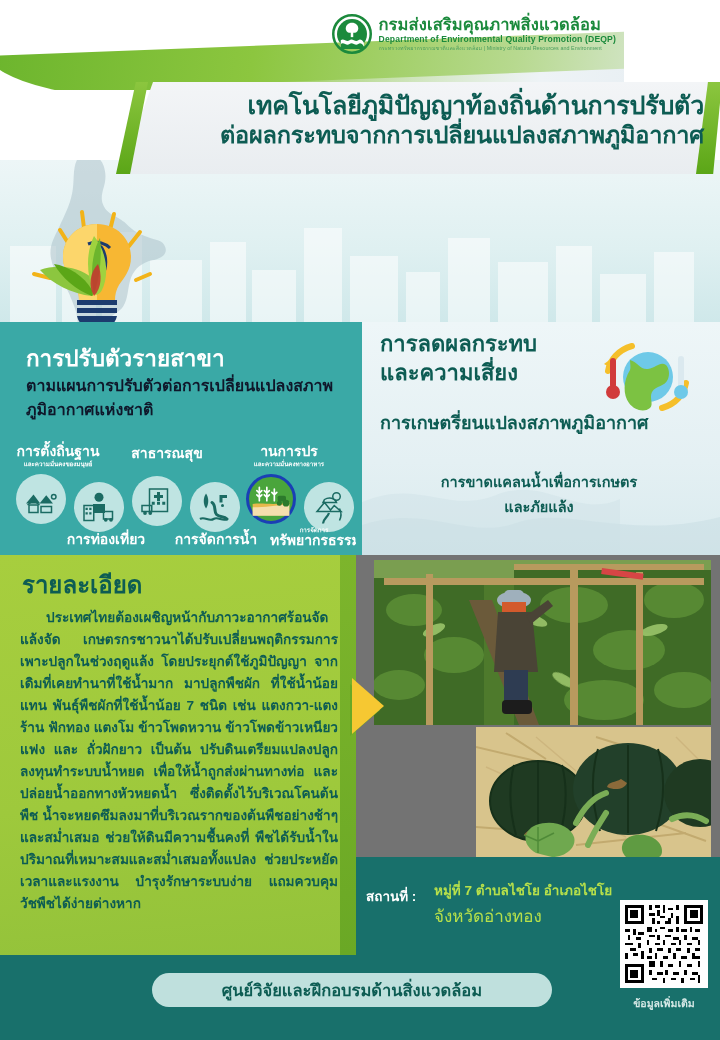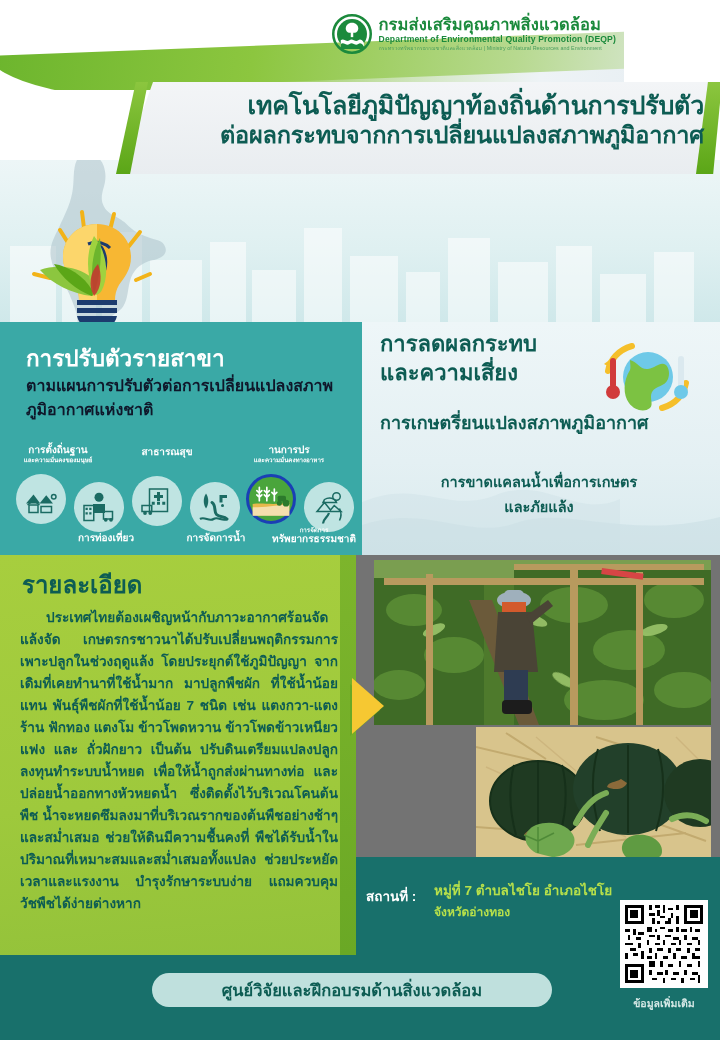--- a/index.html
+++ b/index.html
@@ -70,21 +70,21 @@
 
   .pl-h1 { position:absolute; left:26px; top:18px; font-size:22.5px; font-weight:bold; color:#ffffff; }
   .pl-h2 { position:absolute; left:26px; top:52px; width:320px; font-size:16px; font-weight:bold;
            color:#0f172a; line-height:1.5; }
 
   .icons-row { position:absolute; left:8px; top:122px; width:346px; height:108px; }
   .ico { position:absolute; width:50px; height:50px; border-radius:50%;
          background:#bfe4e2; display:flex; align-items:center; justify-content:center; }
   .ico.active { background:#4aa53c; border:3px solid #1a3fb5; }
   .ico-lbl { position:absolute; text-align:center; color:#ffffff; font-weight:bold; line-height:1.15; }
-  .ico-lbl .big { font-size:10px; display:block; }
+  .ico-lbl .big { font-size:14px; display:block;font-family:Liberation Mono, monospace; }
   .ico-lbl .sml { font-size:6.2px; display:block; font-weight:bold; }
 
   .pr-h1 { position:absolute; left:24px; top:8px; font-size:22px; font-weight:bold; color:#0d5c53; line-height:1.3; }
   .pr-h2 { position:absolute; left:24px; top:86px; font-size:18px; font-weight:bold; color:#0d5c53; }
   .globe-ico { position:absolute; right:18px; top:12px; width:112px; height:86px; }
   .pr-sub { position:absolute; left:24px; top:148px; width:318px; text-align:center;
             font-size:14.5px; font-weight:bold; color:#0d5c53; line-height:1.75; }
 
   
   .detail { position:absolute; left:0; top:555px; width:356px; height:400px;
@@ -103,21 +103,21 @@
                border-top:26px solid transparent; border-bottom:26px solid transparent;
                border-left:30px solid #6aa825; z-index:6; }
 
   
   .media { position:absolute; left:356px; top:555px; width:364px; height:400px; background:#737373; }
   .photo1 { position:absolute; left:18px; top:5px; width:337px; height:165px; overflow:hidden; }
   .photo2 { position:absolute; left:120px; top:172px; width:235px; height:130px; overflow:hidden; }
   .loc-band { position:absolute; left:0; top:302px; width:364px; height:98px; background:#18706b; }
   .loc-lbl { position:absolute; left:10px; top:28px; font-size:13.5px; font-weight:bold; color:#ffffff; }
   .loc-v1 { position:absolute; left:78px; top:22px; font-size:13.5px; font-weight:bold; color:#b7e04a; }
-  .loc-v2 { position:absolute; left:78px; top:45px; font-size:12px; font-weight:bold; color:#b7e04a; }
+  .loc-v2 { position:absolute; left:78px; top:45px; font-size:17px; font-weight:normal; color:#b7e04a; }
 
   
   .footer { position:absolute; left:0; top:955px; width:720px; height:85px; background:#18706b;padding-left:36px; }
   .foot-pill { position:absolute; left:152px; top:18px; width:400px; height:34px;
                background:#bfe0dd; border-radius:17px; display:flex; align-items:center; justify-content:center; }
   .foot-pill span { font-size:16.5px; font-weight:bold; color:#0d5c53; }
   .qr-box { position:absolute; left:620px; top:-55px; width:88px; height:88px; background:#ffffff; padding:5px; }
   .qr-cap { position:absolute; left:614px; top:40px; width:100px; text-align:center;
             font-size:10.5px; font-weight:bold; color:#d7e9e7; }
 </style>

